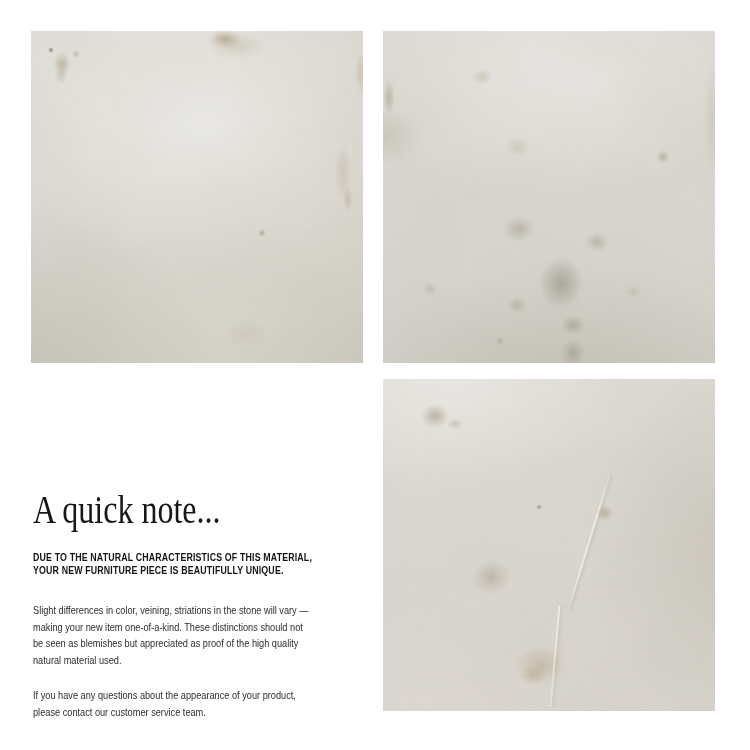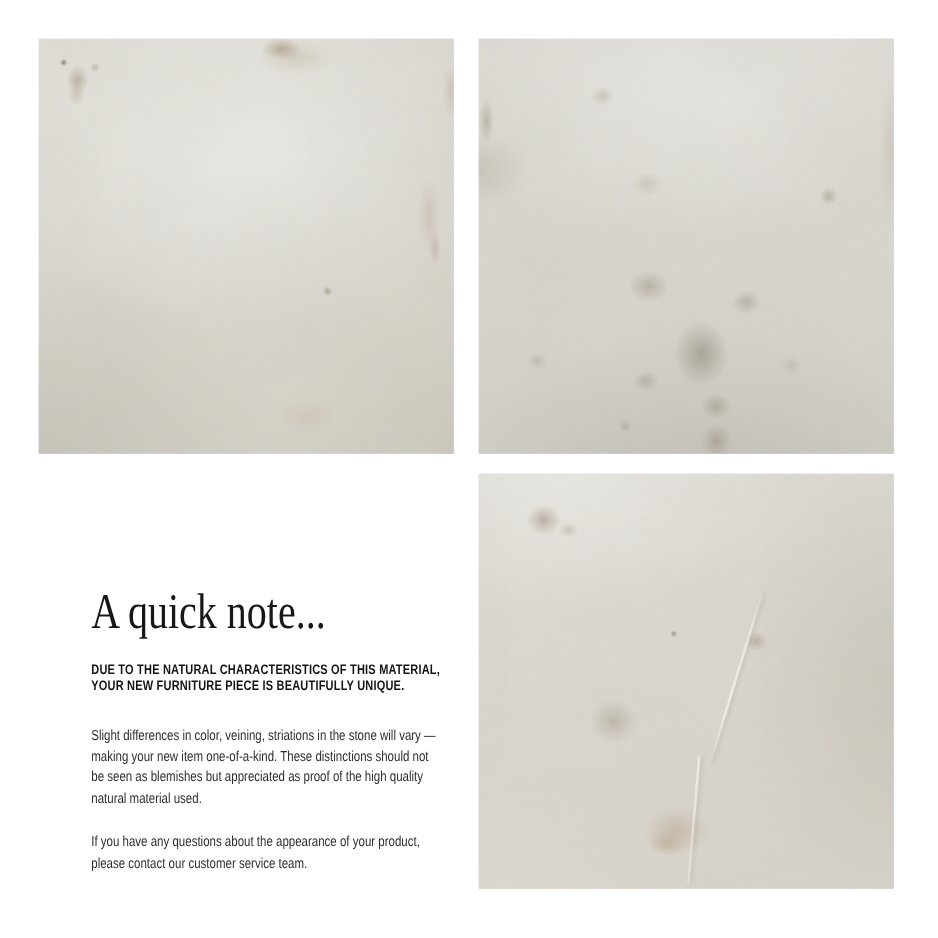--- a/index.html
+++ b/index.html
@@ -95,23 +95,22 @@
   .tile-c::after {
     content: ""; position: absolute; left: 171px; top: 226px; width: 2px; height: 102px;
     background: linear-gradient(to bottom, rgba(255,255,255,.55), rgba(255,255,255,.25));
     transform: rotate(5deg); box-shadow: 2px 0 3px rgba(160,150,132,.28); border-radius: 2px;
   }
 
   
   .note {
     position: absolute;
     left: 33px;
-    top: 468px;
+    top: 489px;
     width: 332px;
-    margin-left: 40px;
   }
   .note-inner {
     width: 416px;
     transform: scaleX(0.80);
     transform-origin: 0 0;
   }
   .note h1 {
     font-family: "Liberation Serif", "DejaVu Serif", serif;
     font-weight: 400;
     font-size: 40px;

